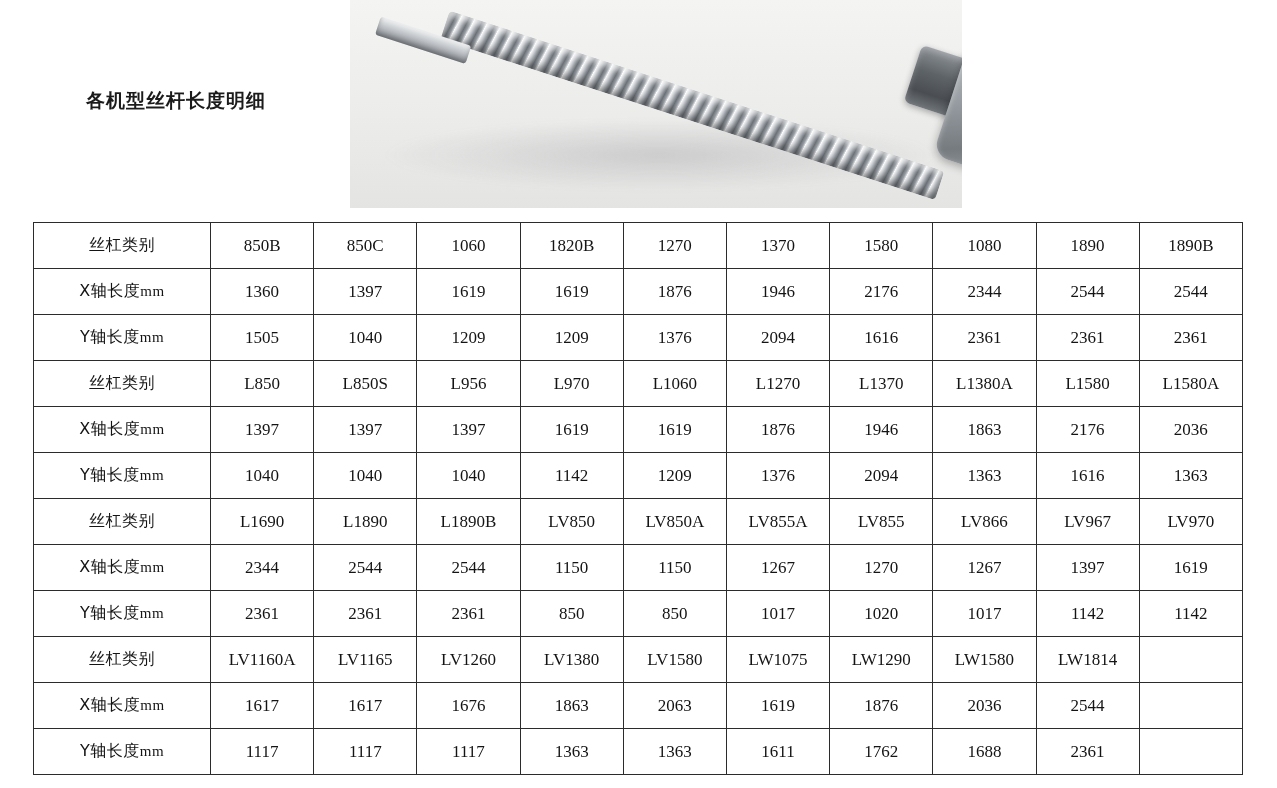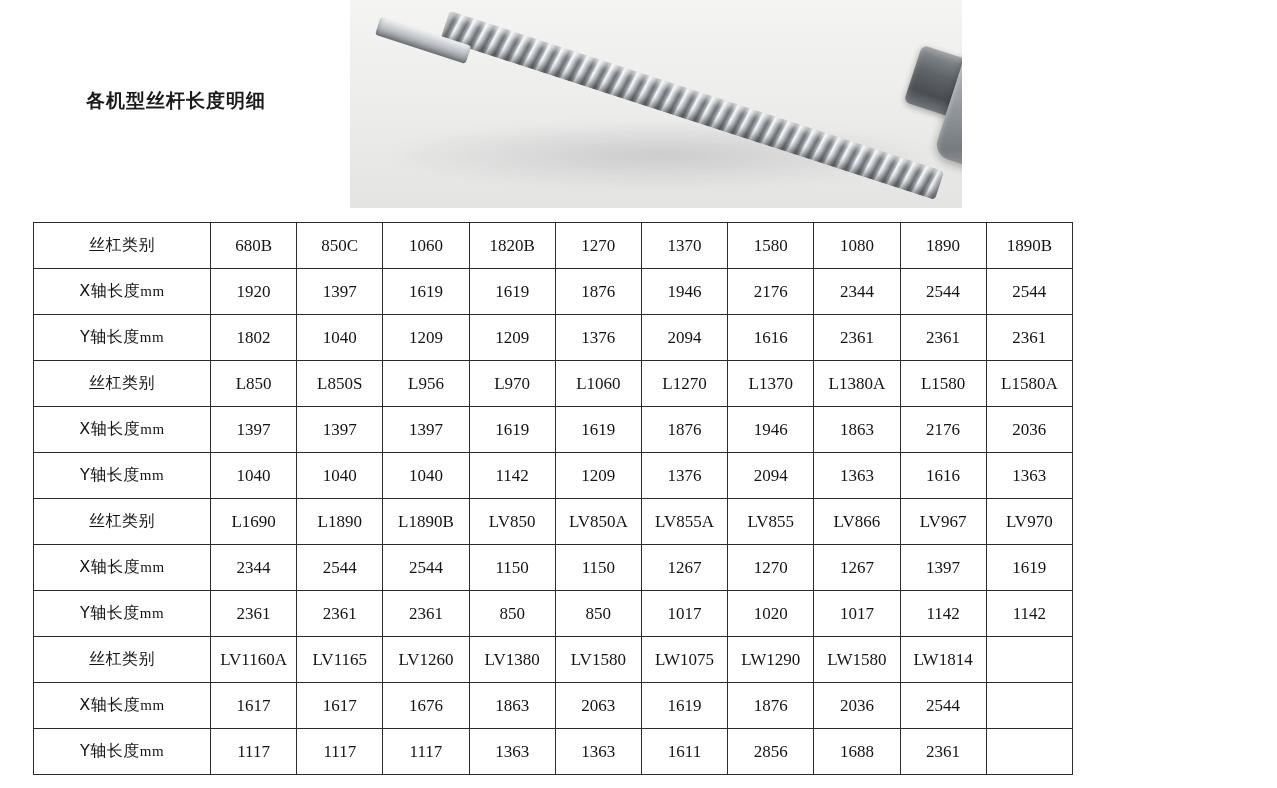--- a/index.html
+++ b/index.html
@@ -110,21 +110,21 @@
 
   
   .table-wrap {
     position: absolute;
     left: 33px;
     top: 222px;
     width: 1210px;
   }
   table.spec {
     border-collapse: collapse;
-    width: 1040px;
+    width: 1210px;
     table-layout: fixed;
   }
   table.spec td {
     border: 1px solid #2b2b2b;
     height: 45px;
     text-align: center;
     vertical-align: middle;
     font-size: 17px;
     color: #141414;
     font-family: "Liberation Serif", "DejaVu Serif", serif;
@@ -164,47 +164,47 @@
   </div>
 
 </div>
 
 <div class="table-wrap">
   <table class="spec">
     <tbody>
 
       <tr>
         <td class="rowhead"><span>丝杠类别</span></td>
-        <td>680B</td>
+        <td>850B</td>
         <td>850C</td>
         <td>1060</td>
         <td>1820B</td>
         <td>1270</td>
         <td>1370</td>
         <td>1580</td>
         <td>1080</td>
         <td>1890</td>
         <td>1890B</td>
       </tr>
       <tr>
         <td class="rowhead"><span>X轴长度</span><span class="unit">mm</span></td>
-        <td>1920</td>
+        <td>1360</td>
         <td>1397</td>
         <td>1619</td>
         <td>1619</td>
         <td>1876</td>
         <td>1946</td>
         <td>2176</td>
         <td>2344</td>
         <td>2544</td>
         <td>2544</td>
       </tr>
       <tr>
         <td class="rowhead"><span>Y轴长度</span><span class="unit">mm</span></td>
-        <td>1802</td>
+        <td>1505</td>
         <td>1040</td>
         <td>1209</td>
         <td>1209</td>
         <td>1376</td>
         <td>2094</td>
         <td>1616</td>
         <td>2361</td>
         <td>2361</td>
         <td>2361</td>
       </tr>
@@ -316,21 +316,21 @@
         <td class="empty"></td>
       </tr>
       <tr>
         <td class="rowhead"><span>Y轴长度</span><span class="unit">mm</span></td>
         <td>1117</td>
         <td>1117</td>
         <td>1117</td>
         <td>1363</td>
         <td>1363</td>
         <td>1611</td>
-        <td>2856</td>
+        <td>1762</td>
         <td>1688</td>
         <td>2361</td>
         <td class="empty"></td>
       </tr>
 
     </tbody>
   </table>
 </div>
 
 </body></html>

